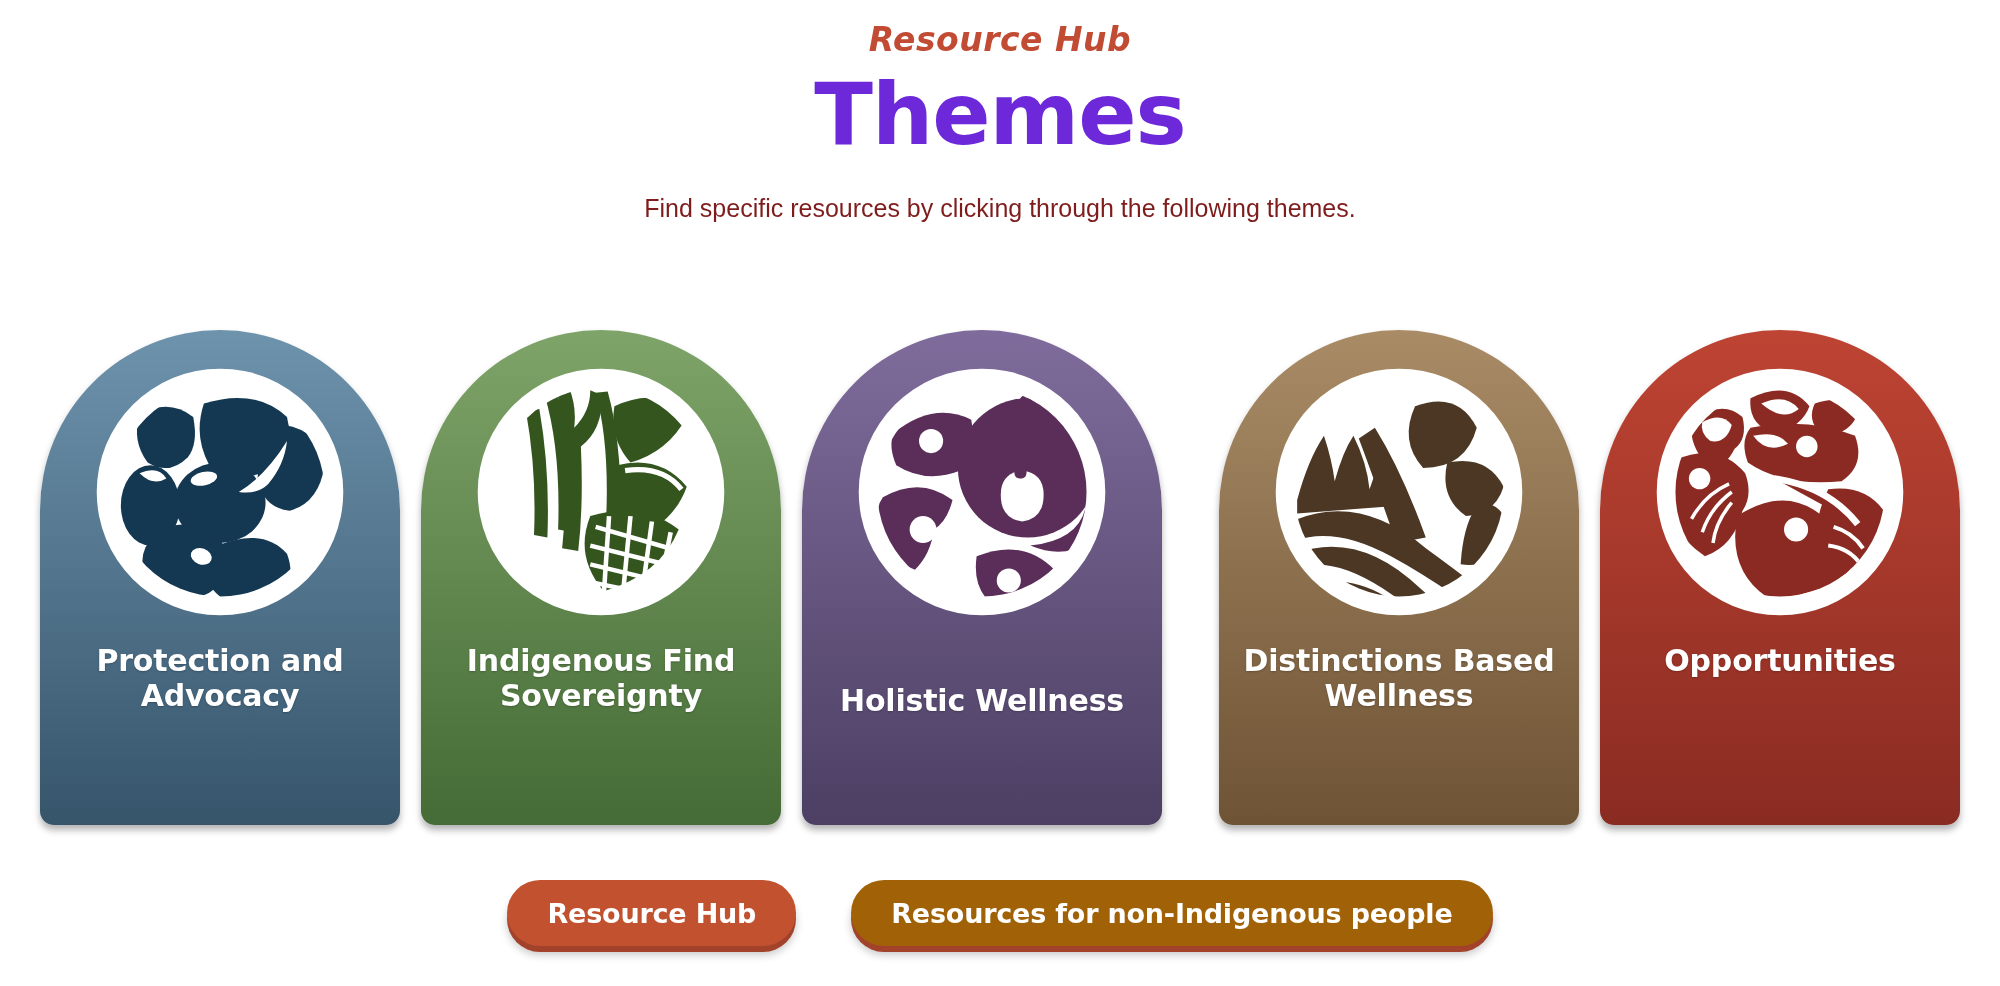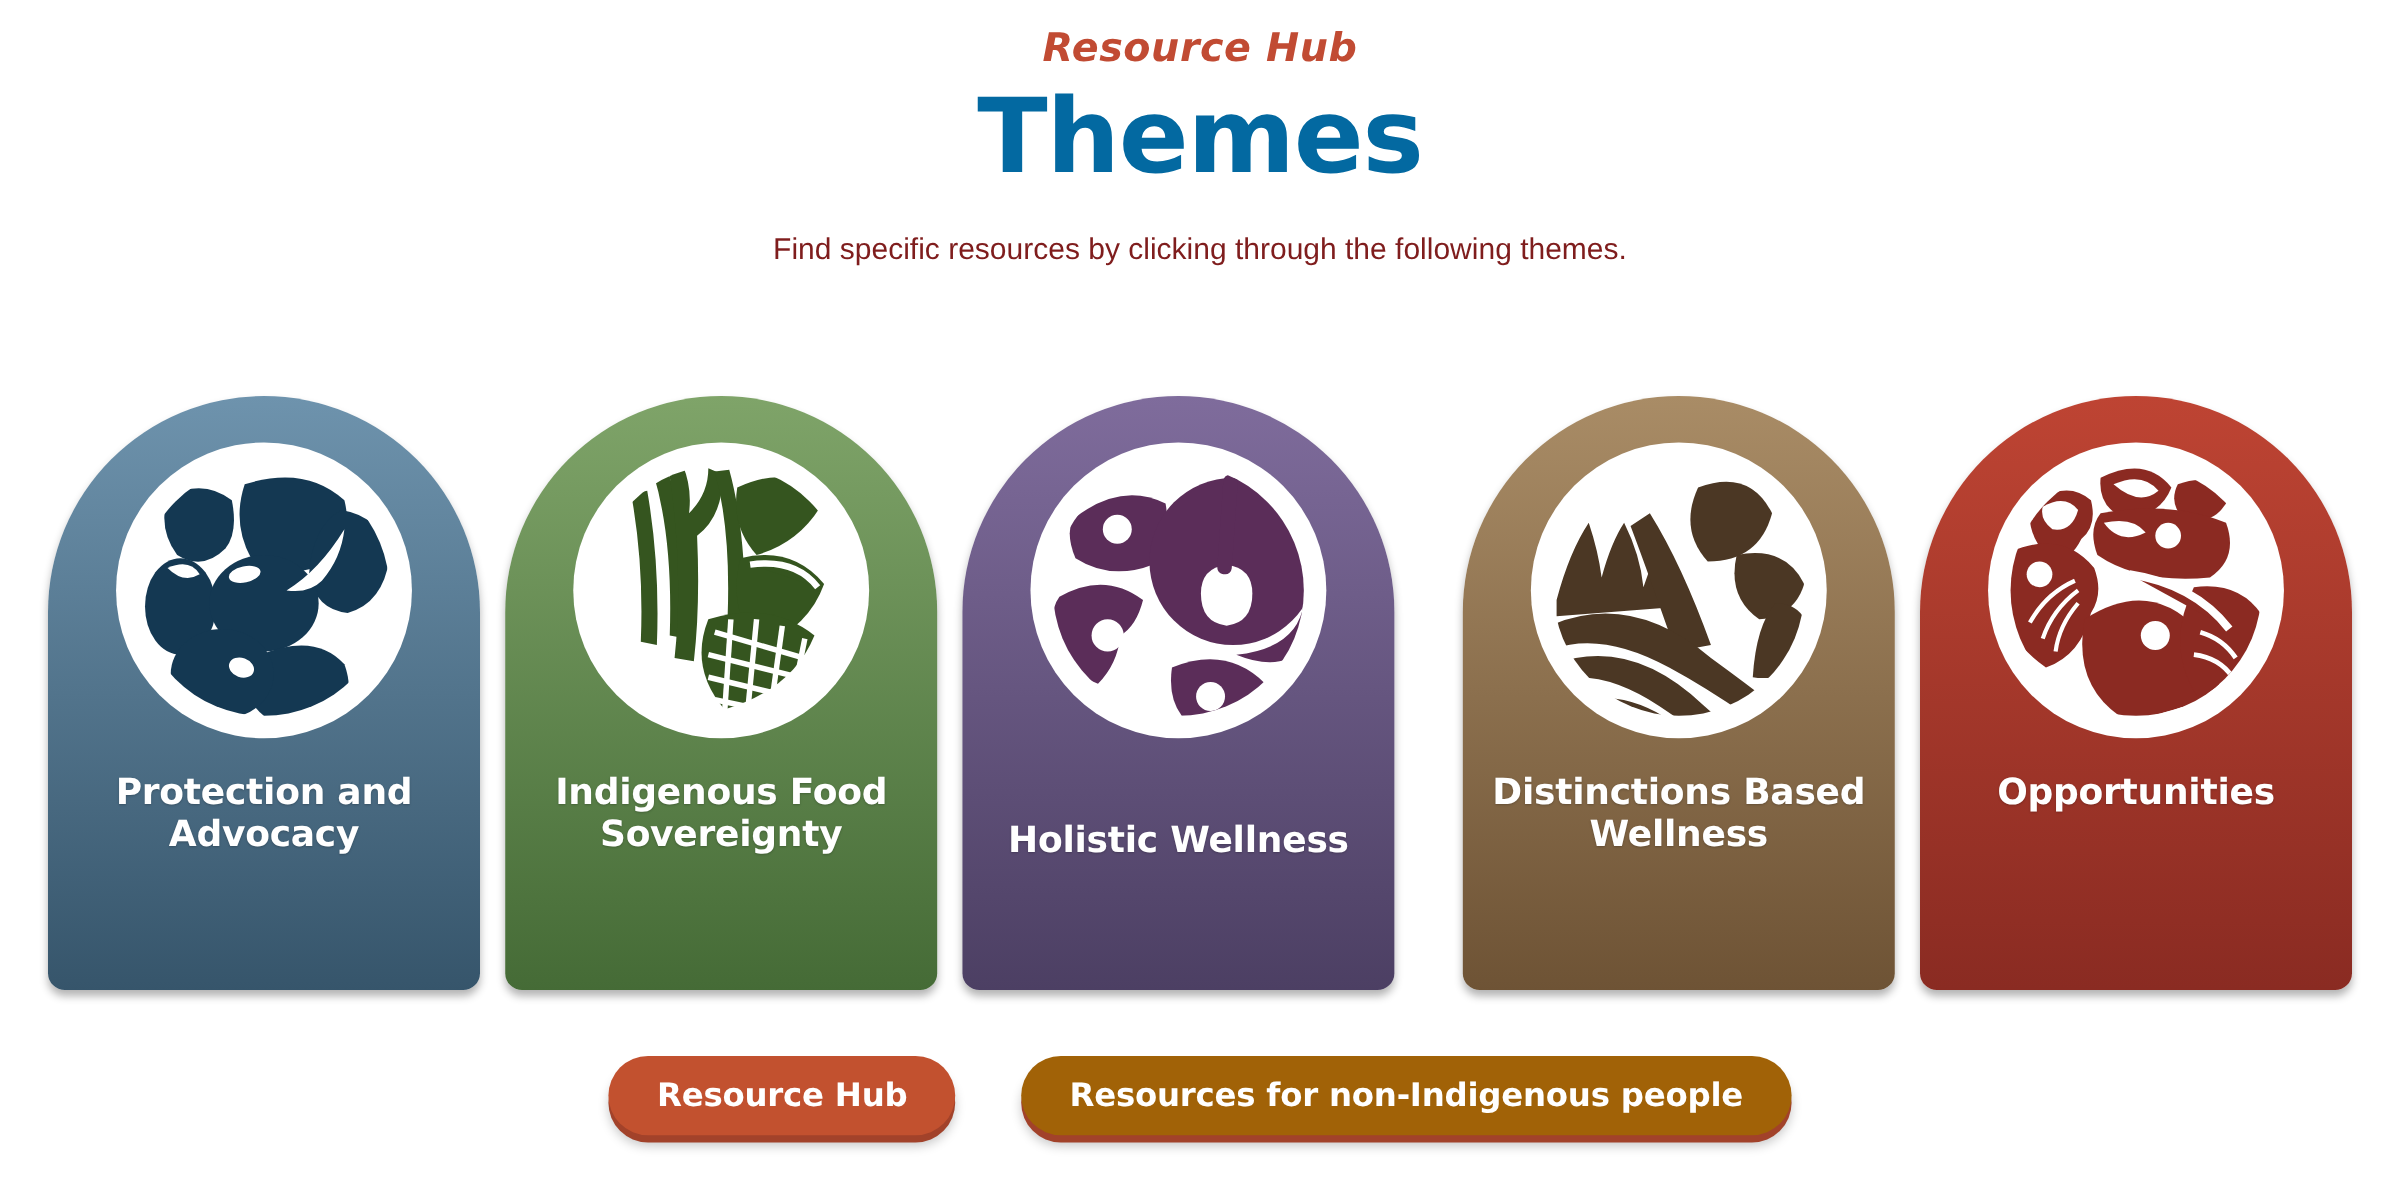--- a/index.html
+++ b/index.html
@@ -135,21 +135,21 @@
     white-space: nowrap;
   }
 </style>
 </head>
 <body>
 
 <div class="page">
 
   <div class="header">
     <div class="eyebrow" style="color: rgb(193, 75, 51);">Resource Hub</div>
-    <h1 class="page-title" style="color: #0369a1;">Themes</h1>
+    <h1 class="page-title" style="color: #6d28d9;">Themes</h1>
     <div class="subtitle" style="color: #7f1d1d;">Find specific resources by clicking through the following themes.</div>
   </div>
 
   <div class="cards-row">
 
     <div class="theme-card" style="background: linear-gradient(rgb(110, 147, 173) 0%, rgb(54, 85, 107) 100%);">
       <div class="card-icon-wrap">
         <svg viewBox="0 0 200 200" aria-hidden="true">
           <defs>
             <clipPath id="clip1">
@@ -199,21 +199,21 @@
               <path d="M96 168 l48 10"></path>
               <path d="M106 118 l-4 60"></path>
               <path d="M122 118 l-6 62"></path>
               <path d="M138 122 l-8 58"></path>
               <path d="M152 130 l-10 50"></path>
             </g>
             <path d="M118 84 q28-4 42 14" stroke="#FFFFFF" stroke-width="4" fill="#35551F"></path>
           </g>
         </svg>
       </div>
-      <div class="card-label">Indigenous Food Sovereignty</div>
+      <div class="card-label">Indigenous Find Sovereignty</div>
     </div>
 
     <div class="theme-card" style="background: linear-gradient(rgb(127, 108, 156) 0%, rgb(76, 63, 99) 100%); gap: 40px;">
       <div class="card-icon-wrap">
         <svg viewBox="0 0 200 200" aria-hidden="true">
           <defs>
             <clipPath id="clip3">
                 <circle cx="100" cy="100" r="78"></circle>
               </clipPath>
           </defs>

